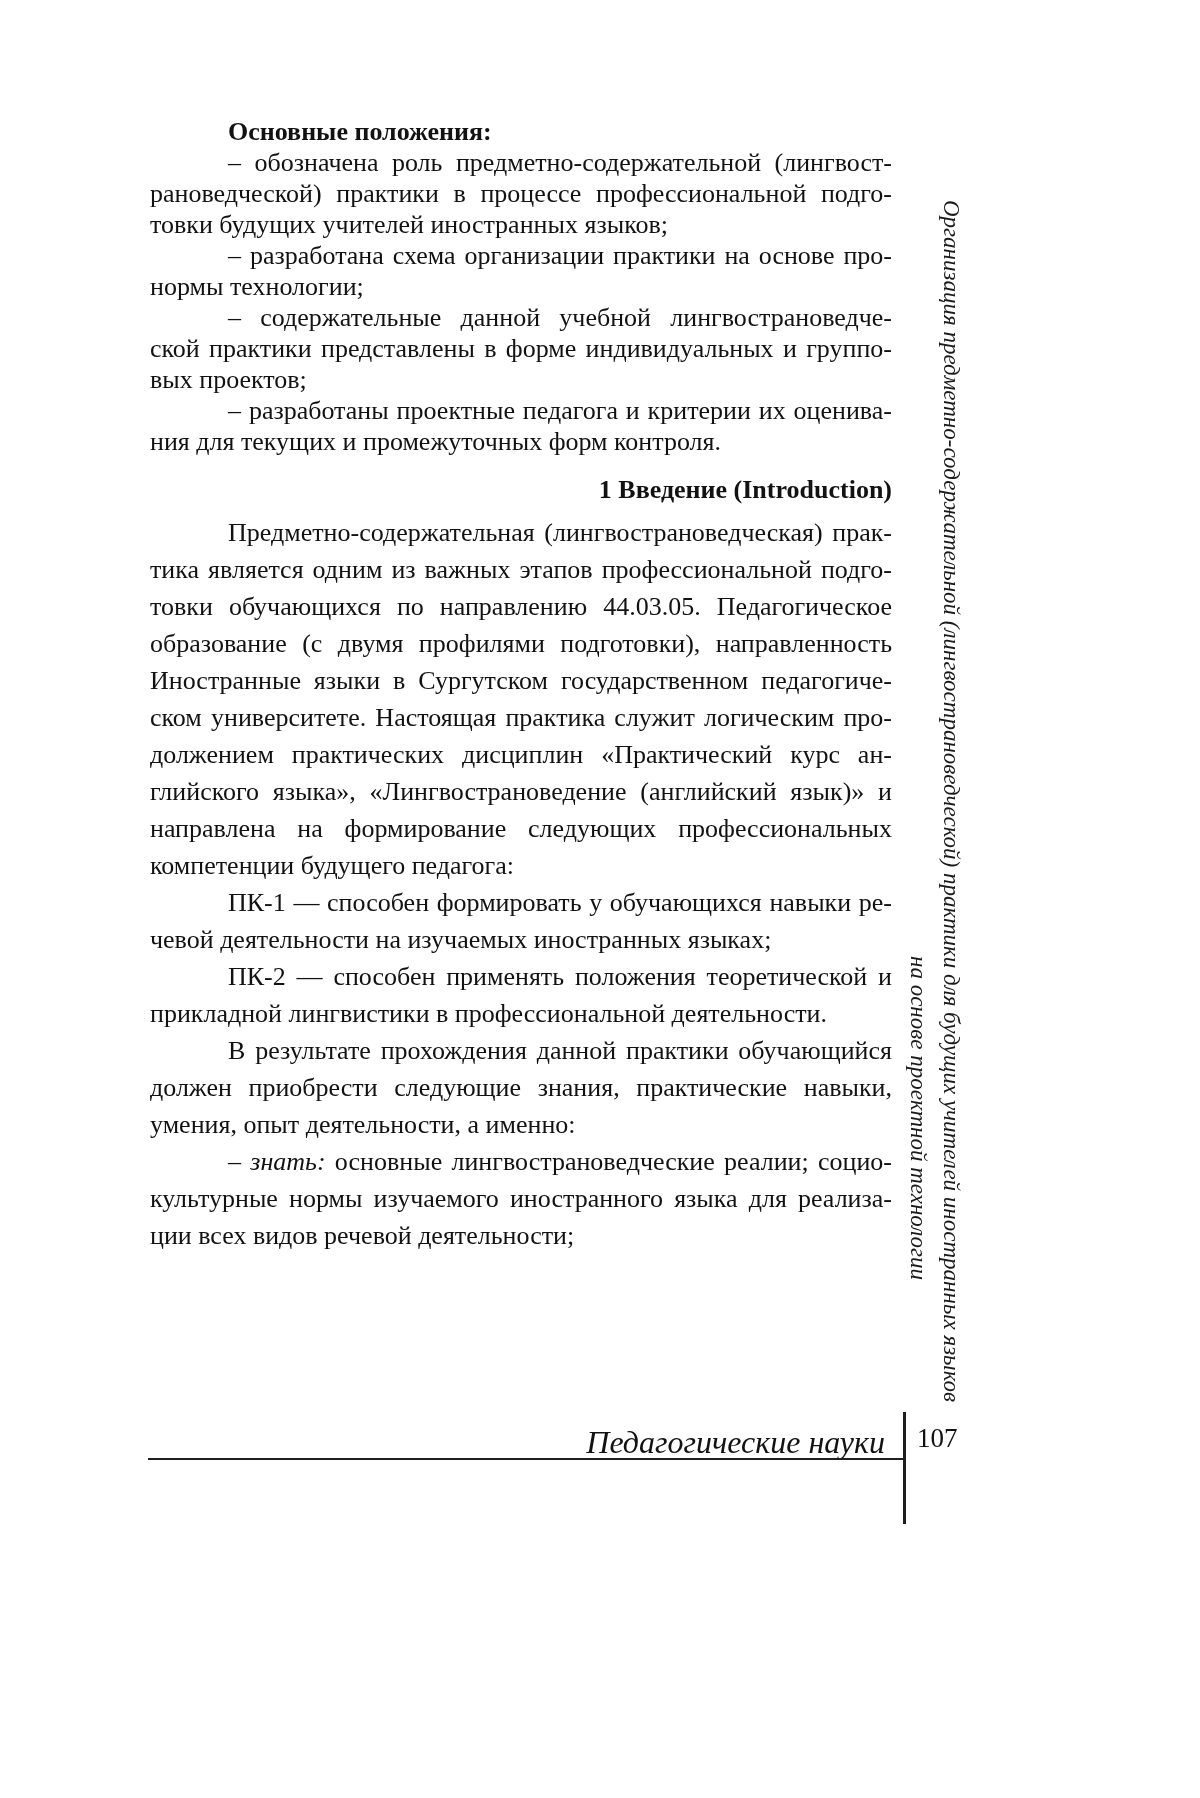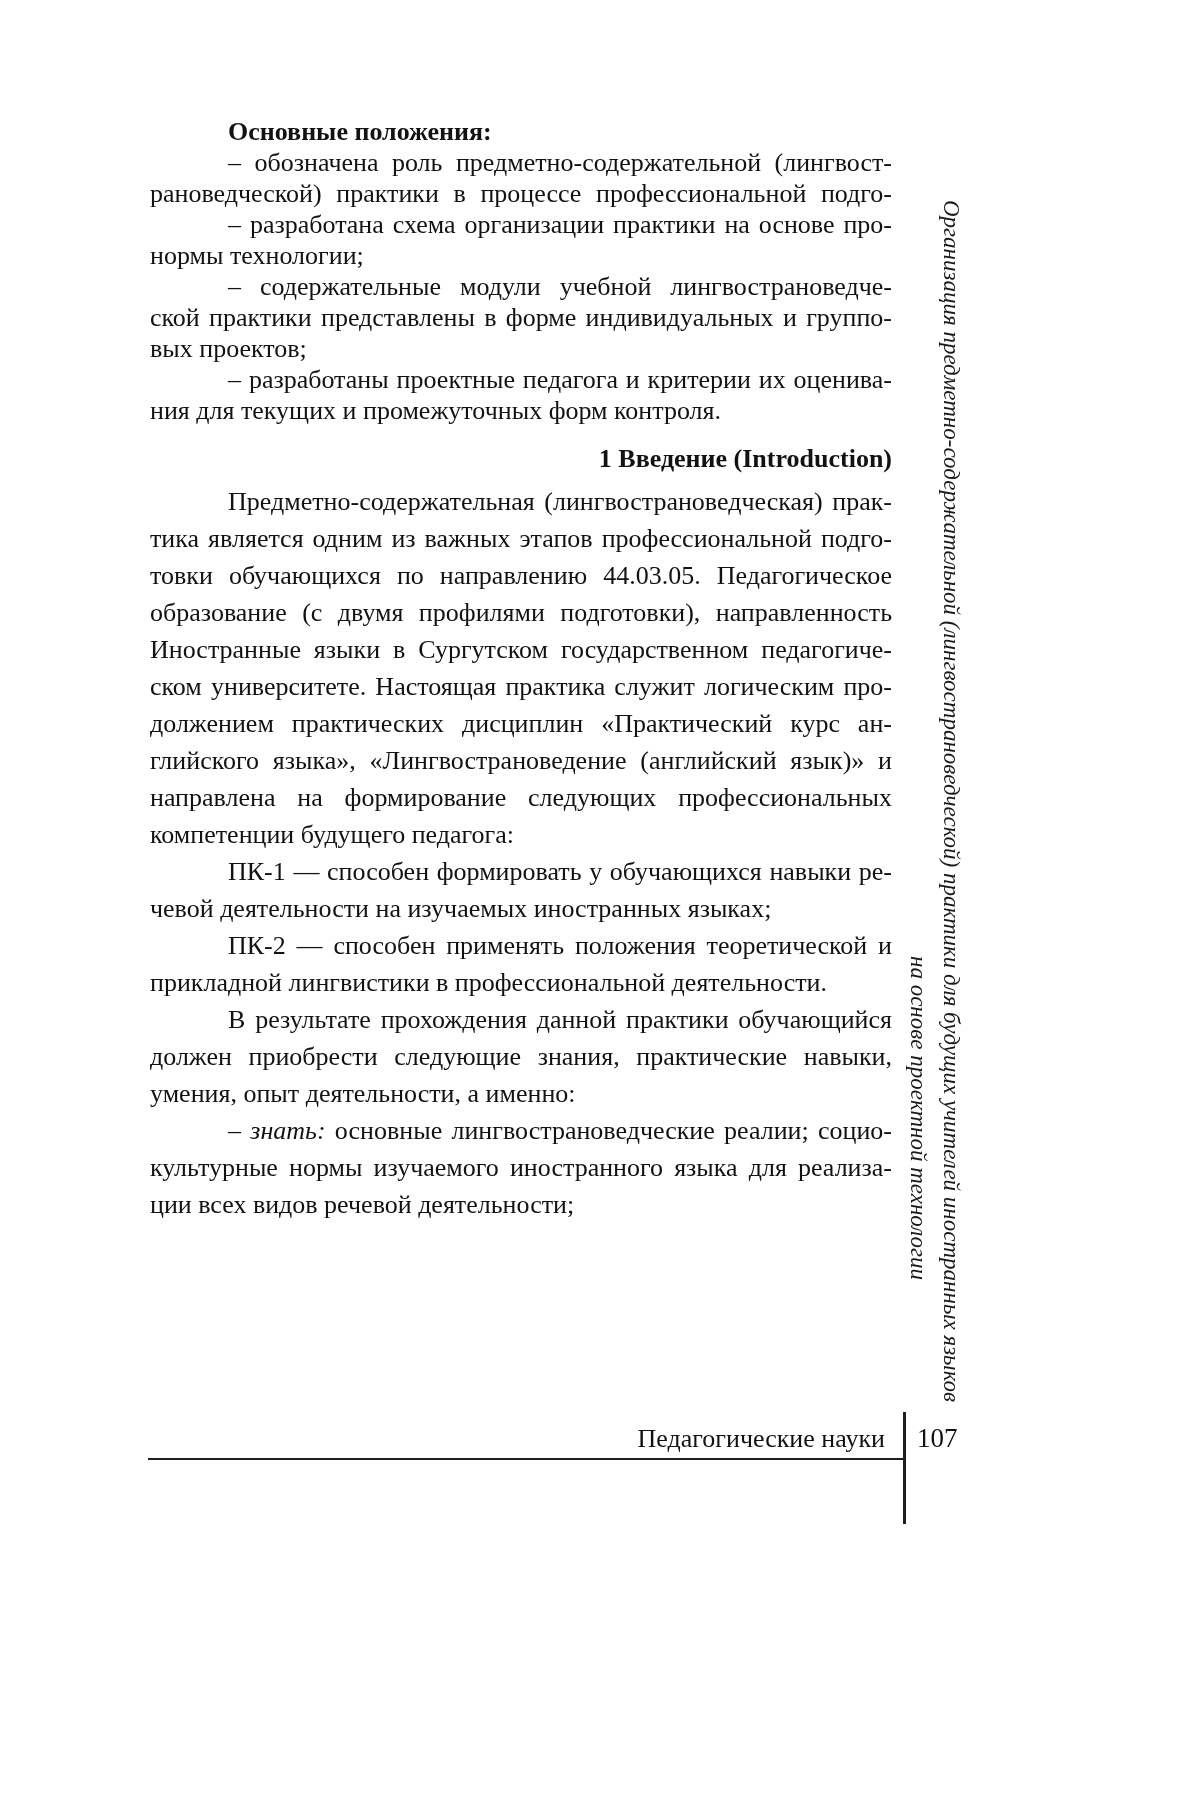--- a/index.html
+++ b/index.html
@@ -47,21 +47,22 @@
     text-align: right;
     white-space: nowrap;
     color: #1a1a1a;
   }
 
   
   .footer-section {
     position: absolute;
     left: 150px; top: 1424px; width: 745px;
     text-align: right;
-    font-size: 26px;
+    font-style: italic;
+    font-size: 32px;
     padding-right: 10px;
   }
   .footer-rule {
     position: absolute;
     left: 148px; top: 1458px;
     width: 757px; height: 2px;
     background: #1f1f1f;
   }
   .footer-vbar {
     position: absolute;
@@ -79,27 +80,28 @@
 </head>
 <body>
 
 <div class="page">
 
   <div class="text-block">
       <div class="doc-heading compact">Основные положения:</div>
       <div class="para compact">
         <div class="line first">– обозначена роль предметно-содержательной (лингвост-</div>
         <div class="line">рановедческой) практики в процессе профессиональной подго-</div>
+        <div class="line last">товки будущих учителей иностранных языков;</div>
       </div>
       <div class="para compact">
         <div class="line first">– разработана схема организации практики на основе про-</div>
         <div class="line last">нормы технологии;</div>
       </div>
       <div class="para compact">
-        <div class="line first">– содержательные модули учебной лингвострановедче-</div>
+        <div class="line first">– содержательные данной учебной лингвострановедче-</div>
         <div class="line">ской практики представлены в форме индивидуальных и группо-</div>
         <div class="line last">вых проектов;</div>
       </div>
       <div class="para compact">
         <div class="line first">– разработаны проектные педагога и критерии их оценива-</div>
         <div class="line last">ния для текущих и промежуточных форм контроля.</div>
       </div>
       <div class="doc-heading wide">1 Введение (Introduction)</div>
       <div class="para wide">
         <div class="line first">Предметно-содержательная (лингвострановедческая) прак-</div>

